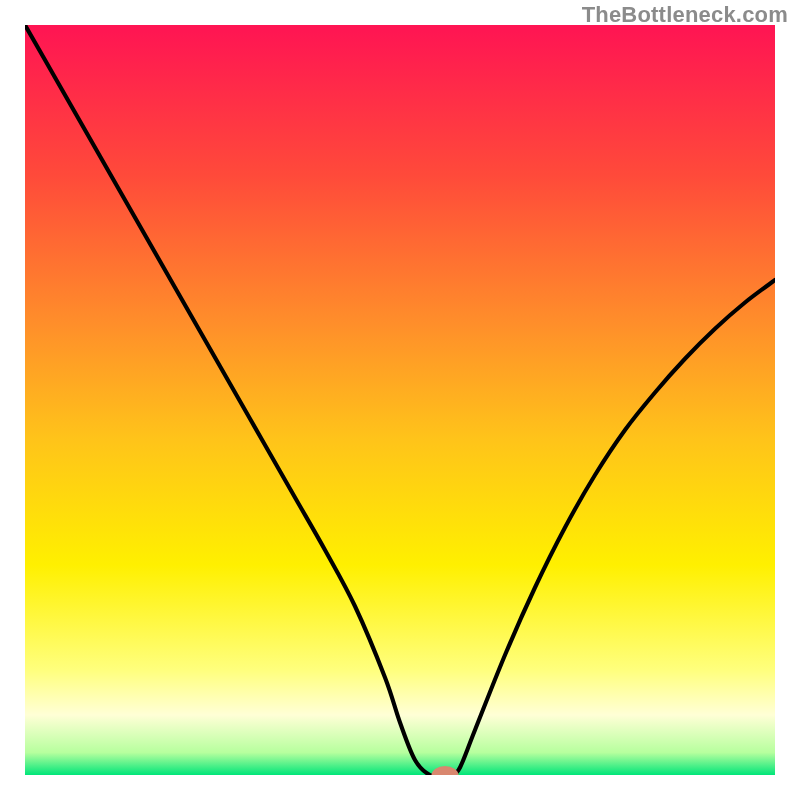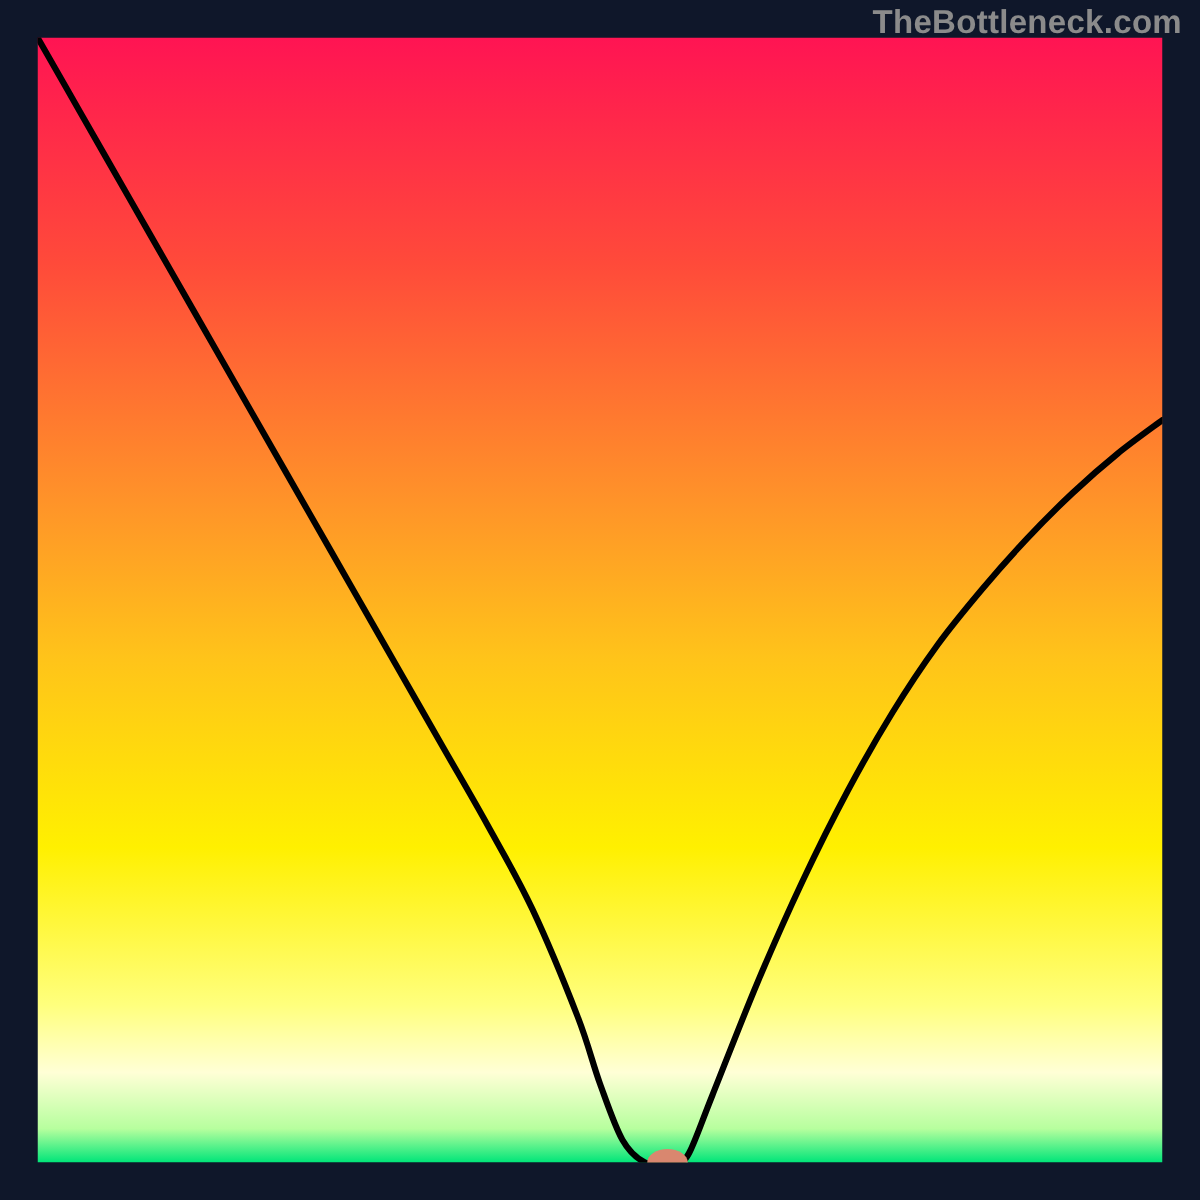--- a/index.html
+++ b/index.html
@@ -7,21 +7,21 @@
     padding: 0;
     width: 800px;
     height: 800px;
     background: #000;
     overflow: hidden;
   }
   .frame {
     position: relative;
     width: 800px;
     height: 800px;
-    background: #0f172a;
+    background: #ffffff;
   }
   .watermark {
     position: absolute;
     top: 2px;
     right: 12px;
     font-family: Arial, Helvetica, sans-serif;
     font-size: 22px;
     font-weight: 600;
     color: #8b8b8b;
     letter-spacing: 0.2px;

